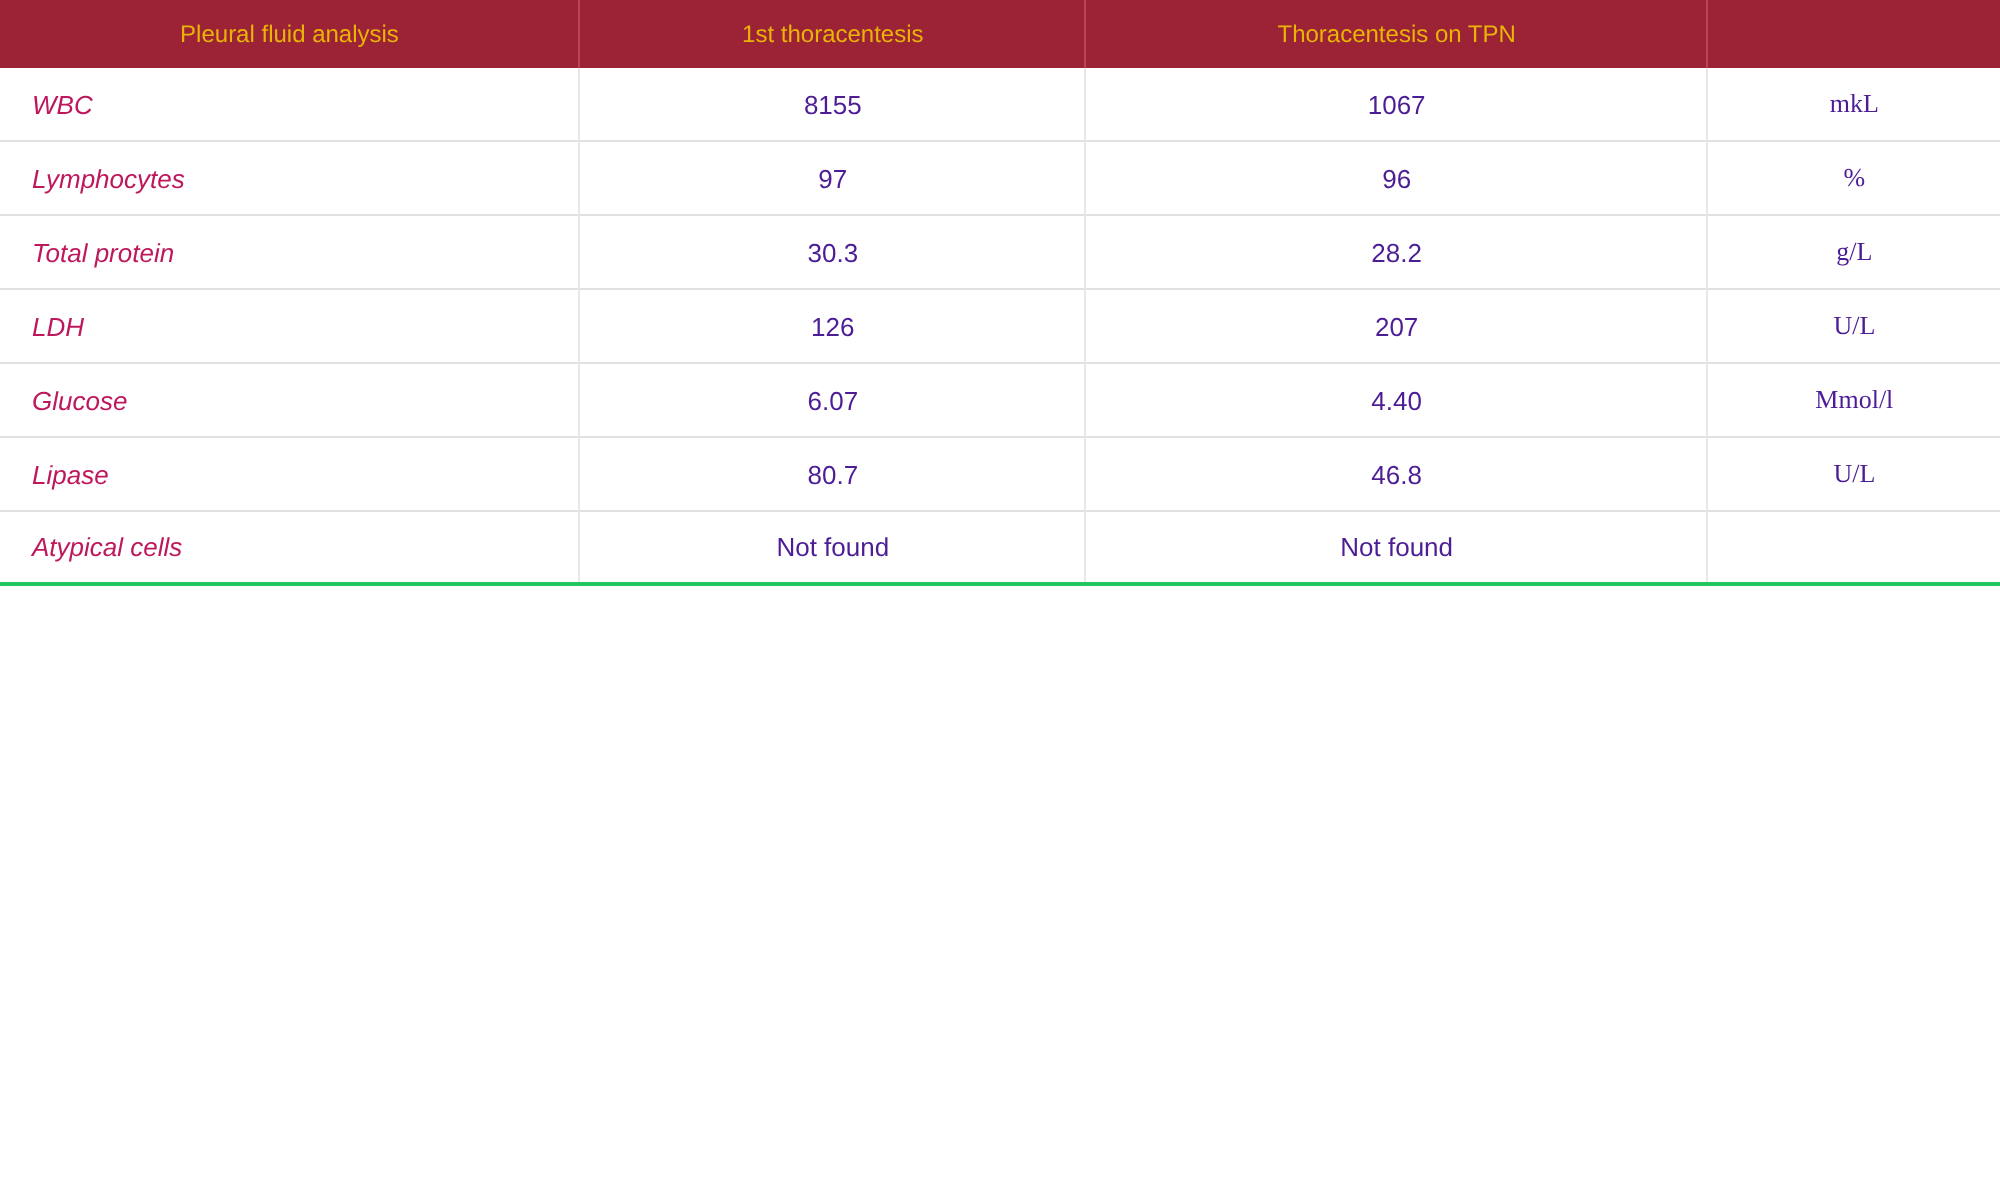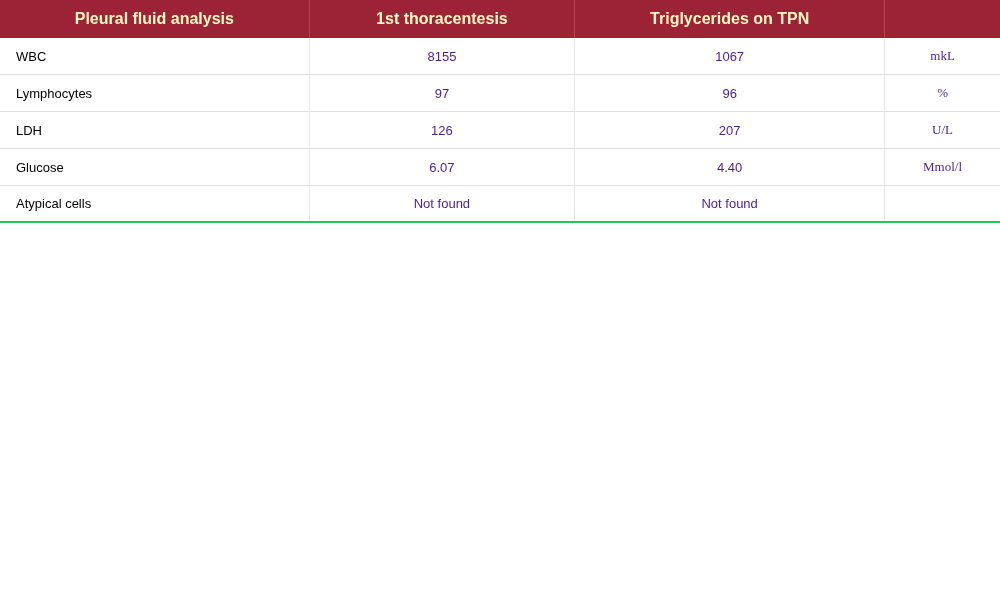--- a/index.html
+++ b/index.html
@@ -23,23 +23,23 @@
     table {
       width: 100%;
       border-collapse: collapse;
     }
 
     thead tr {
       background-color: #9b2335;
     }
 
     thead th {
-      color: #fef9c3;
-      font-weight: bold;
-      font-size: 16px;
+      color: #eab308;
+      font-weight: normal;
+      font-size: 12px;
       padding: 10px 16px;
       text-align: center;
       border-right: 1px solid #b84455;
     }
 
     thead th:first-child {
       text-align: center;
     }
 
     thead th:last-child {
@@ -56,71 +56,84 @@
 
     tbody td {
       padding: 10px 16px;
       font-size: 13px;
       color: #4c1d95;
       border-right: 1px solid #e8e8e8;
     }
 
     tbody td:first-child {
       font-weight: normal;
-      color: #000000;
+      color: #be185d;
+      font-style: italic;
     }
 
     tbody td:not(:first-child) {
       text-align: center;
     }
 
     tbody td:last-child {
       border-right: none;
       font-family: Liberation Serif, serif;
     }
   </style>
 </head>
 <body>
 
 <div class="table-container">
   <table>
     <thead>
       <tr>
         <th>Pleural fluid analysis</th>
         <th>1st thoracentesis</th>
-        <th>Triglycerides on TPN</th>
+        <th>Thoracentesis on TPN</th>
         <th></th>
       </tr>
     </thead>
     <tbody id="table-body">
     <tr>
           <td>WBC</td>
           <td>8155</td>
           <td>1067</td>
           <td>mkL</td>
         </tr>
         <tr>
           <td>Lymphocytes</td>
           <td>97</td>
           <td>96</td>
           <td>%</td>
         </tr>
         <tr>
+          <td>Total protein</td>
+          <td>30.3</td>
+          <td>28.2</td>
+          <td>g/L</td>
+        </tr>
+        <tr>
           <td>LDH</td>
           <td>126</td>
           <td>207</td>
           <td>U/L</td>
         </tr>
         <tr>
           <td>Glucose</td>
           <td>6.07</td>
           <td>4.40</td>
           <td>Mmol/l</td>
         </tr>
         <tr>
+          <td>Lipase</td>
+          <td>80.7</td>
+          <td>46.8</td>
+          <td>U/L</td>
+        </tr>
+        <tr>
           <td>Atypical cells</td>
           <td>Not found</td>
           <td>Not found</td>
           <td></td>
         </tr>
       </tbody>
   </table>
 </div>
 
 </body></html>

